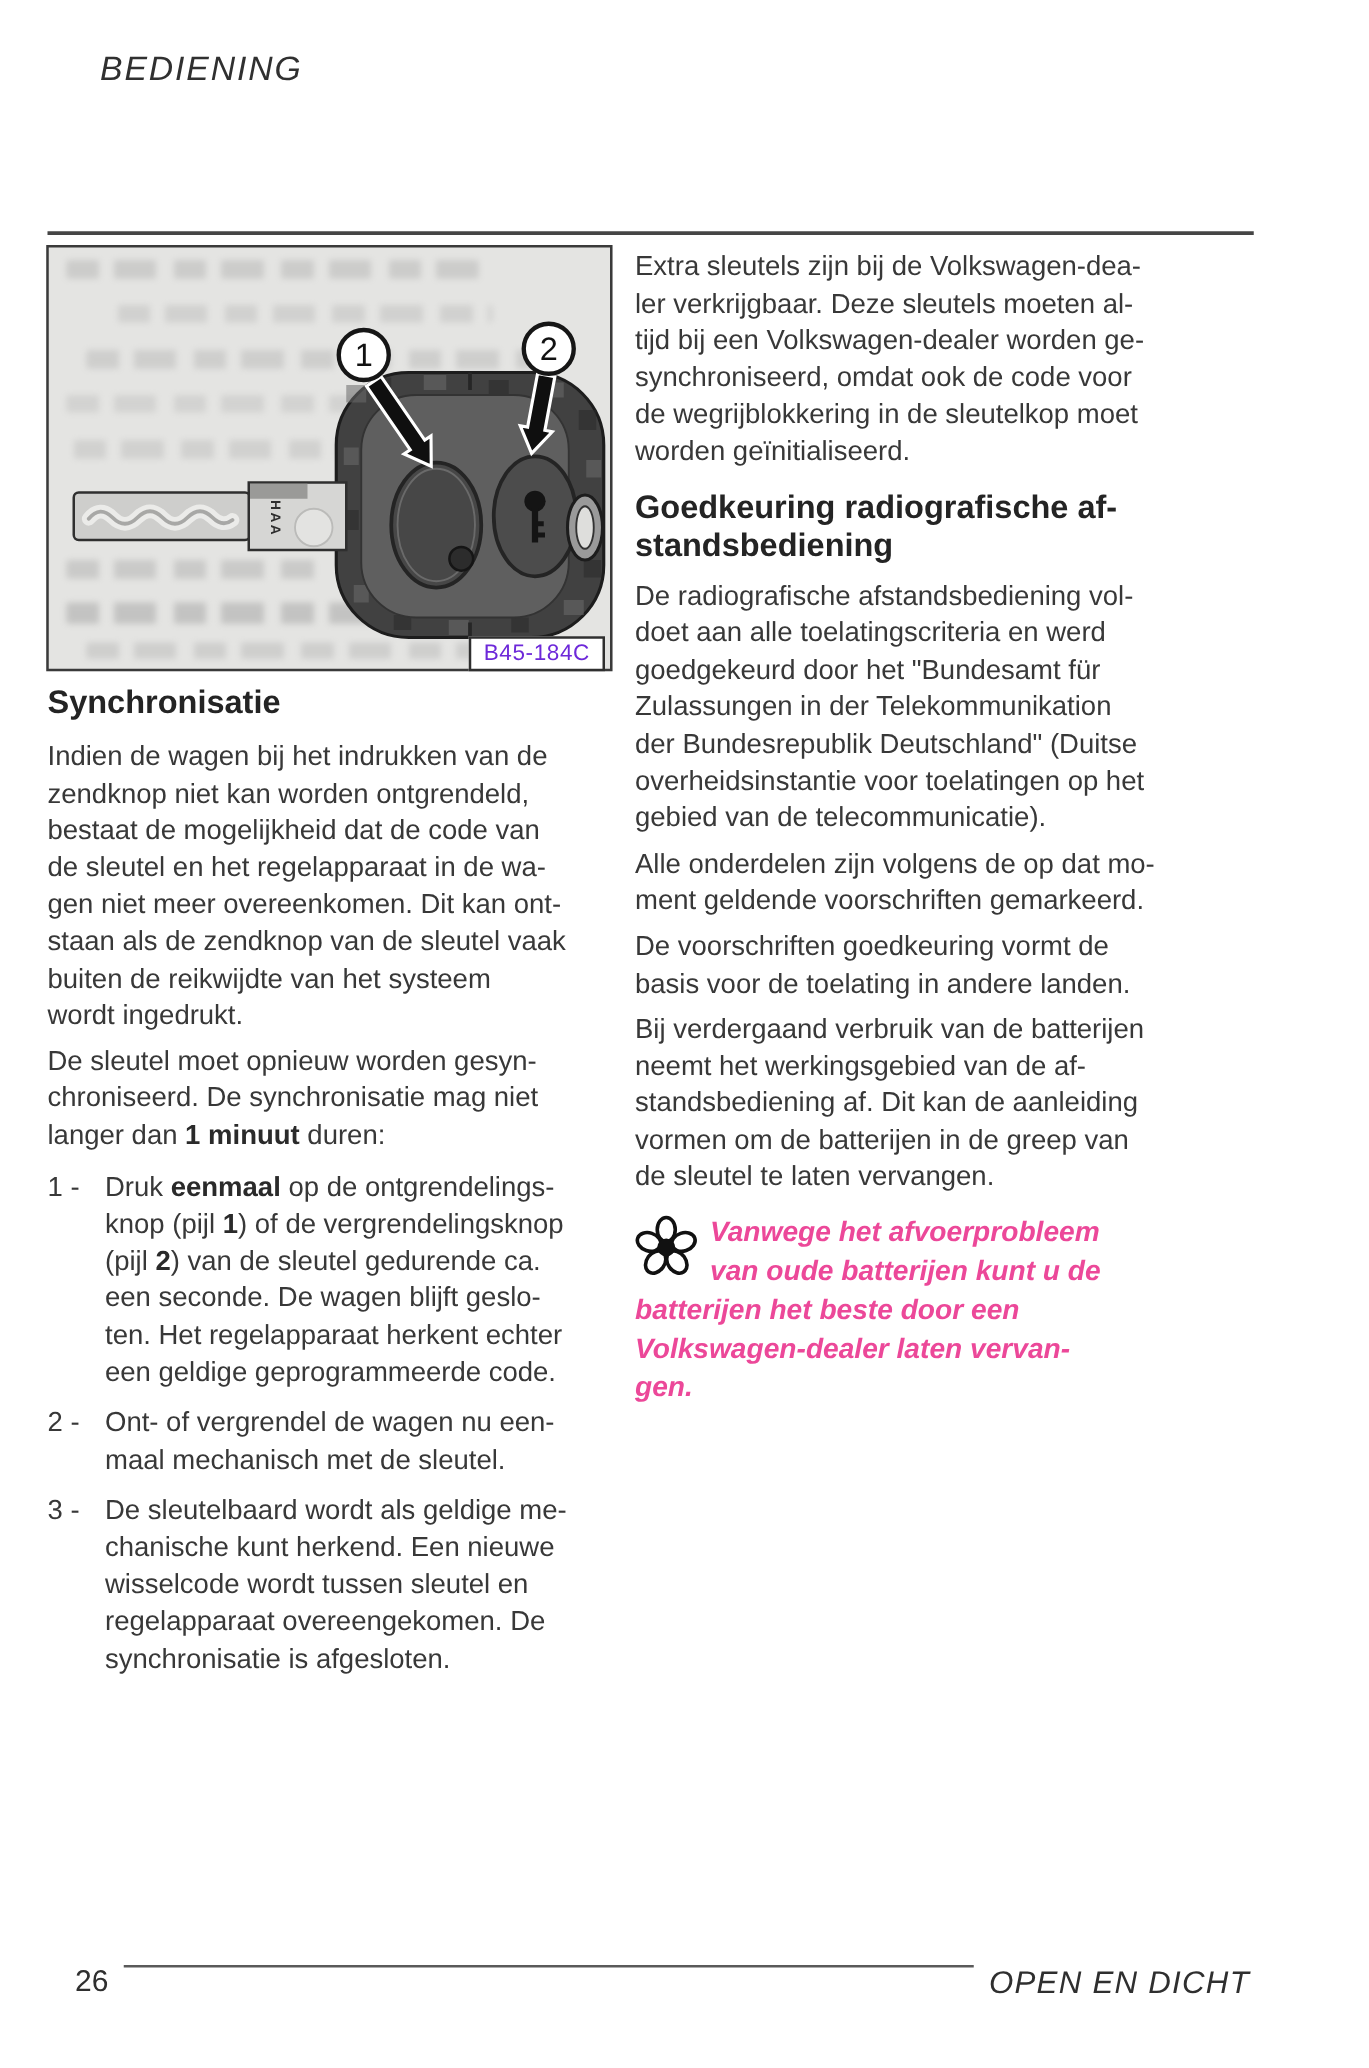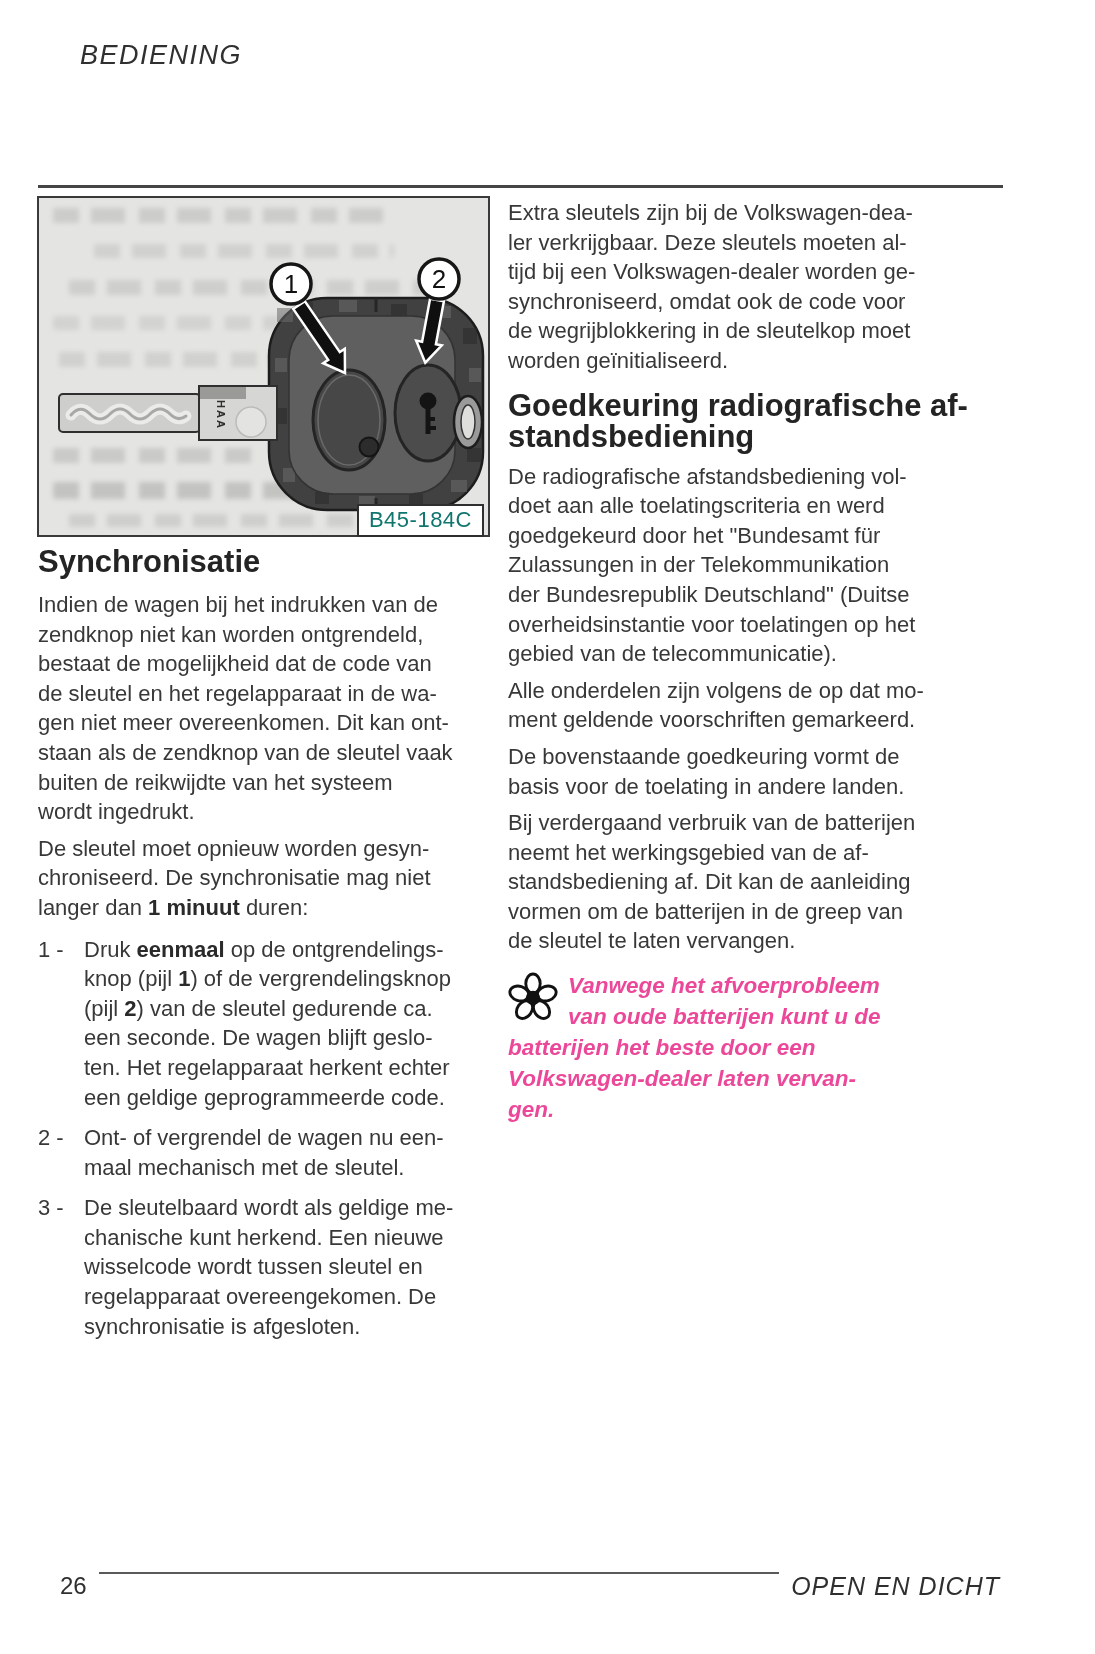--- a/index.html
+++ b/index.html
@@ -9,27 +9,27 @@
   .header-title{position:absolute;left:80px;top:40px;font-style:italic;
         font-size:27px;letter-spacing:1.5px;color:#303030;}
   .top-rule{position:absolute;left:38px;top:185px;width:965px;height:3px;background:#454545;}
 
   .fig{position:absolute;left:37px;top:196px;width:453px;height:341px;margin:0;
        border:2px solid #3a3a3a;background:#e4e4e2;box-sizing:border-box;}
   .ghost{position:absolute;filter:blur(2.5px);border-radius:2px;z-index:1;
        background:repeating-linear-gradient(90deg,#8f8f8f 0 26px,transparent 26px 38px,#8f8f8f 38px 72px,transparent 72px 86px);}
   .keyart{position:absolute;left:0;top:0;z-index:2;}
   .fig-label{position:absolute;right:4px;bottom:-2px;background:#ffffff;border:2px solid #2f2f2f;
-       padding:1px 10px 2px;font-size:22px;color:#0f766e;letter-spacing:.5px;z-index:3;}
+       padding:1px 10px 2px;font-size:18px;color:#6d28d9;letter-spacing:.5px;z-index:3;}
 
   .col{position:absolute;}
   .col-left{left:38px;top:546px;width:450px;}
   .col-right{left:508px;top:198px;width:468px;}
 
-  h2{font-size:31px;line-height:31px;color:#242424;margin:0 0 13px;font-weight:700;}
+  h2{font-size:26px;line-height:31px;color:#242424;margin:0 0 13px;font-weight:700;}
   .col-right h2{margin:14px 0 10px;}
   p{font-size:22px;line-height:29.6px;margin:0 0 7px;}
   .rich{white-space:pre-line;}
   .seg-b{font-weight:700;color:#2a2a2a;}
 
   .steps{list-style:none;margin:12px 0 0;padding:0;}
   .steps li{position:relative;padding-left:46px;margin:0 0 11px;font-size:22px;line-height:29.6px;}
   .steps .marker{position:absolute;left:0;top:0;}
 
   .note{margin-top:14px;color:#ec4899;font-weight:700;font-style:italic;}
@@ -175,21 +175,21 @@
 standsbediening</h2>
     <p class="rich">De radiografische afstandsbediening vol-
 doet aan alle toelatingscriteria en werd
 goedgekeurd door het "Bundesamt für
 Zulassungen in der Telekommunikation
 der Bundesrepublik Deutschland" (Duitse
 overheidsinstantie voor toelatingen op het
 gebied van de telecommunicatie).</p>
     <p class="rich">Alle onderdelen zijn volgens de op dat mo-
 ment geldende voorschriften gemarkeerd.</p>
-    <p class="rich">De bovenstaande goedkeuring vormt de
+    <p class="rich">De voorschriften goedkeuring vormt de
 basis voor de toelating in andere landen.</p>
     <p class="rich">Bij verdergaand verbruik van de batterijen
 neemt het werkingsgebied van de af-
 standsbediening af. Dit kan de aanleiding
 vormen om de batterijen in de greep van
 de sleutel te laten vervangen.</p>
 
     <div class="note">
       <svg class="flower" viewBox="0 0 52 52">
         <g stroke="#111111" stroke-width="3" fill="#ffffff">

